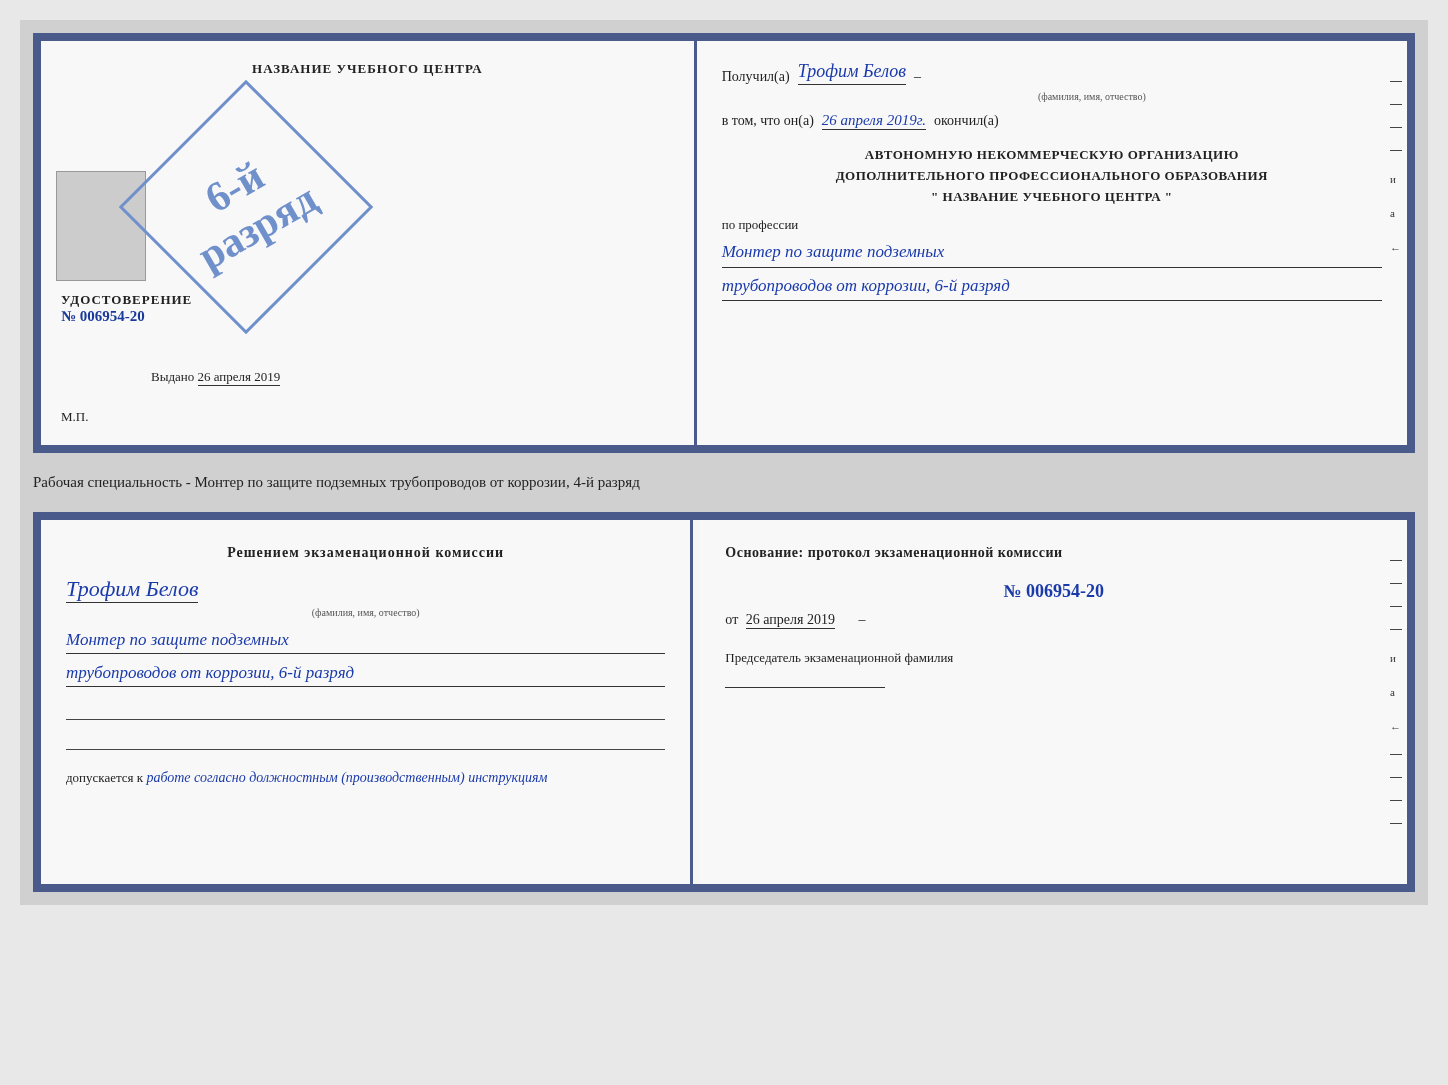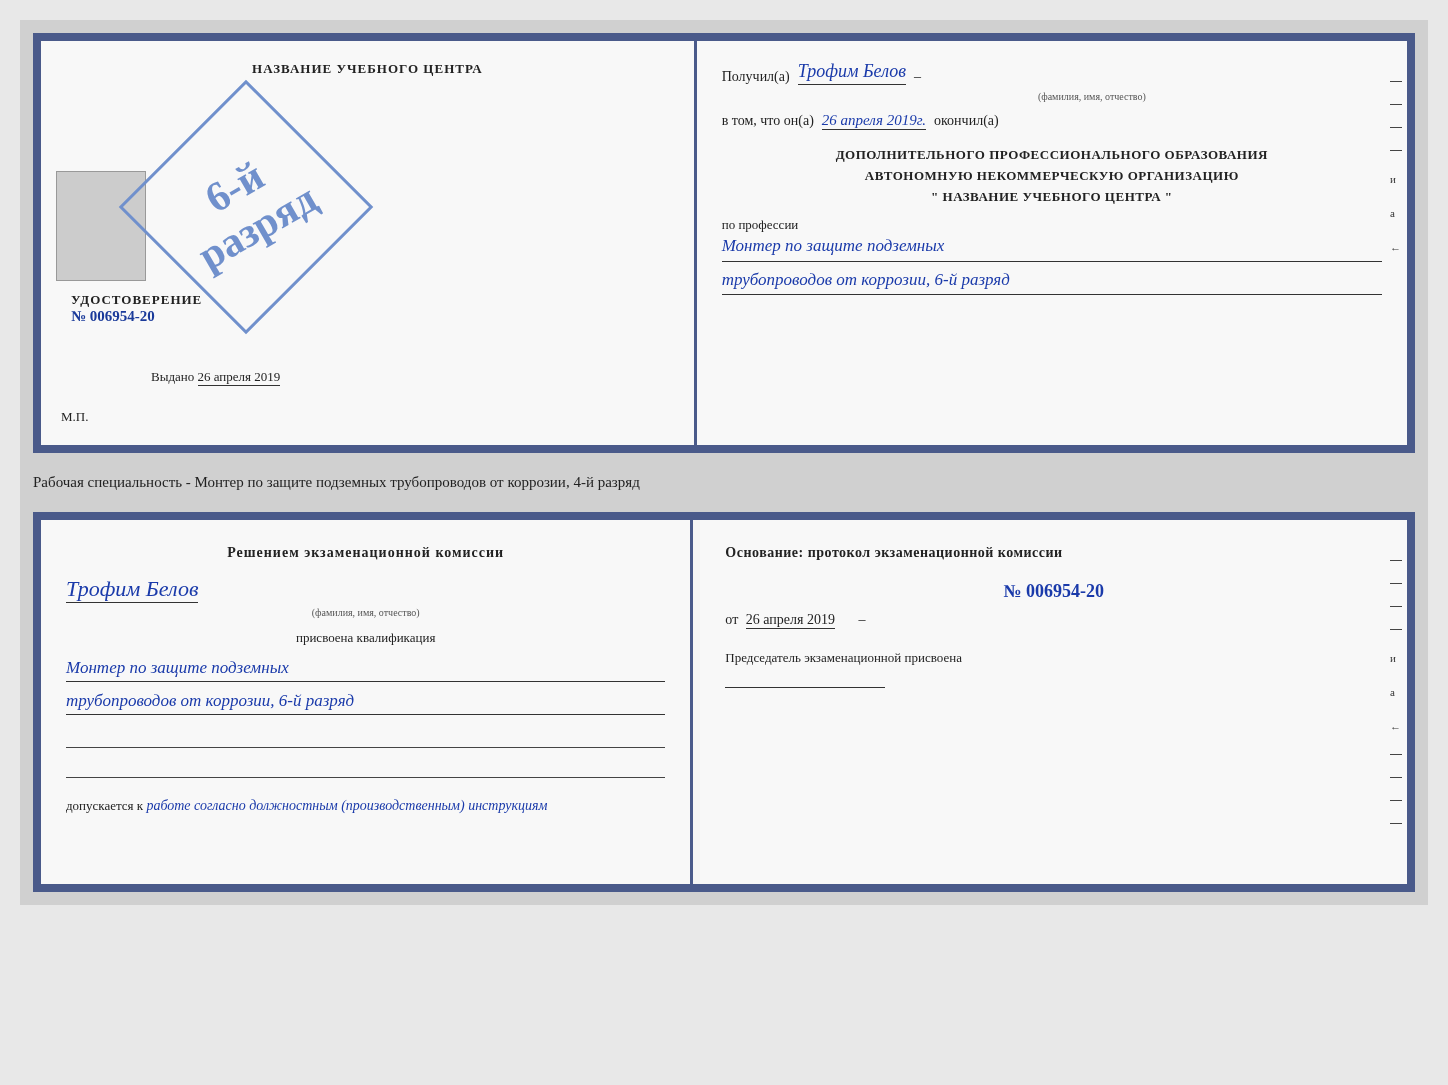--- a/index.html
+++ b/index.html
@@ -80,21 +80,21 @@
       font-weight: bold;
       color: #7090cc;
       white-space: nowrap;
       line-height: 1.1;
       text-align: center;
     }
 
     .udostoverenie-block {
       position: absolute;
       bottom: 120px;
-      left: 30px;
+      left: 20px;
     }
 
     .udostoverenie-title {
       font-size: 13px;
       font-weight: bold;
       letter-spacing: 1px;
       color: #222;
     }
 
     .udostoverenie-num {
@@ -180,20 +180,21 @@
       font-weight: bold;
       letter-spacing: 0.5px;
       line-height: 1.6;
       margin-bottom: 10px;
       color: #222;
     }
 
     .po-professii {
       font-size: 13px;
       color: #222;
+      margin-bottom: 6px;
     }
 
     .handwritten-profession {
       font-family: 'Georgia', serif;
       font-size: 17px;
       color: #1a3aaa;
       font-style: italic;
       line-height: 1.5;
       border-bottom: 1px solid #333;
       margin-bottom: 5px;
@@ -383,22 +384,22 @@
       </div>
       <div class="small-label" style="margin-left:80px; margin-bottom:5px;">(фамилия, имя, отчество)</div>
 
       <div class="vtom-line">
         <span class="poluchil-static">в том, что он(а)</span>
         <span class="handwritten-date">26 апреля 2019г.</span>
         <span class="poluchil-static">окончил(а)</span>
       </div>
 
       <div class="org-block">
+        <div>АВТОНОМНУЮ НЕКОММЕРЧЕСКУЮ ОРГАНИЗАЦИЮ</div>
         <div>ДОПОЛНИТЕЛЬНОГО ПРОФЕССИОНАЛЬНОГО ОБРАЗОВАНИЯ</div>
-        <div>АВТОНОМНУЮ НЕКОММЕРЧЕСКУЮ ОРГАНИЗАЦИЮ</div>
         <div>"    НАЗВАНИЕ УЧЕБНОГО ЦЕНТРА    "</div>
       </div>
 
       <div class="po-professii">по профессии</div>
 
       <div class="handwritten-profession">Монтер по защите подземных</div>
       <div class="handwritten-profession">трубопроводов от коррозии, 6-й разряд</div>
 
       <div style="position:absolute; right:5px; top:40px; display:flex; flex-direction:column; gap:22px;">
         <div style="width:12px; height:1px; background:#444;"></div>
@@ -418,21 +419,20 @@
   <div class="bottom-panels">
 
     <div class="bottom-left">
       <div class="resheniem-title">Решением экзаменационной комиссии</div>
 
       <div style="margin-bottom:2px;">
         <span class="bottom-handwritten-name">Трофим Белов</span>
       </div>
       <div class="small-label" style="margin-bottom:8px;">(фамилия, имя, отчество)</div>
 
-      <div class="prisvoena">присвоена квалификация</div>
 
       <div class="bottom-profession">Монтер по защите подземных</div>
       <div class="bottom-profession">трубопроводов от коррозии, 6-й разряд</div>
 
       <div class="bottom-lines">
         <div class="bottom-line-separator"></div>
         <div class="bottom-line-separator"></div>
       </div>
 
       <div class="dopuskaetsya-block">
@@ -446,21 +446,21 @@
 
       <div class="protocol-num">№ 006954-20</div>
 
       <div class="protocol-date">
         <span>от</span>
         <span style="border-bottom:1px solid #333; padding-bottom:1px; margin-left:4px;">26 апреля 2019</span>
         <span style="margin-left:20px;">–</span>
       </div>
 
       <div class="predsedatel-block">
-        <div class="predsedatel-title">Председатель экзаменационной присвоена</div>
+        <div class="predsedatel-title">Председатель экзаменационной фамилия</div>
         <div class="signature-line"></div>
       </div>
 
 
       <div style="position:absolute; right:5px; top:40px; display:flex; flex-direction:column; gap:22px;">
         <div style="width:12px; height:1px; background:#444;"></div>
         <div style="width:12px; height:1px; background:#444;"></div>
         <div style="width:12px; height:1px; background:#444;"></div>
         <div style="width:12px; height:1px; background:#444;"></div>
         <div style="font-size:11px; color:#333;">и</div>

